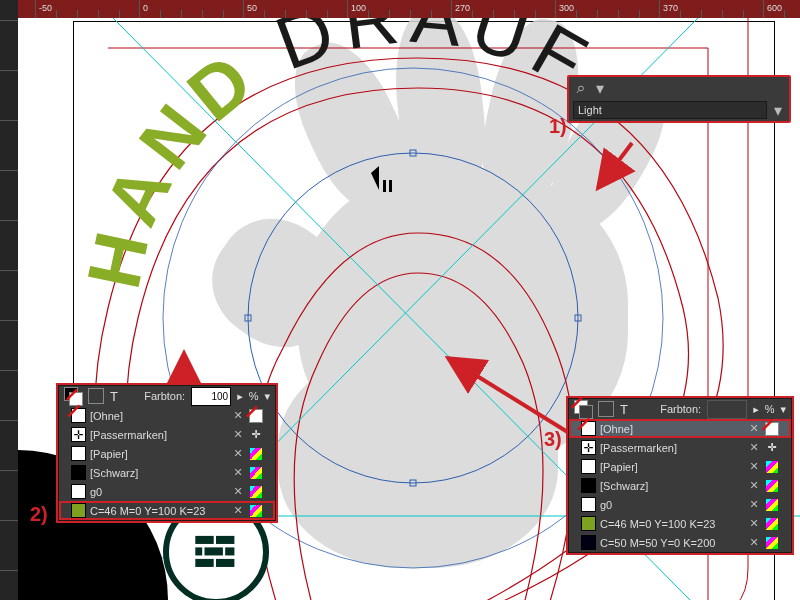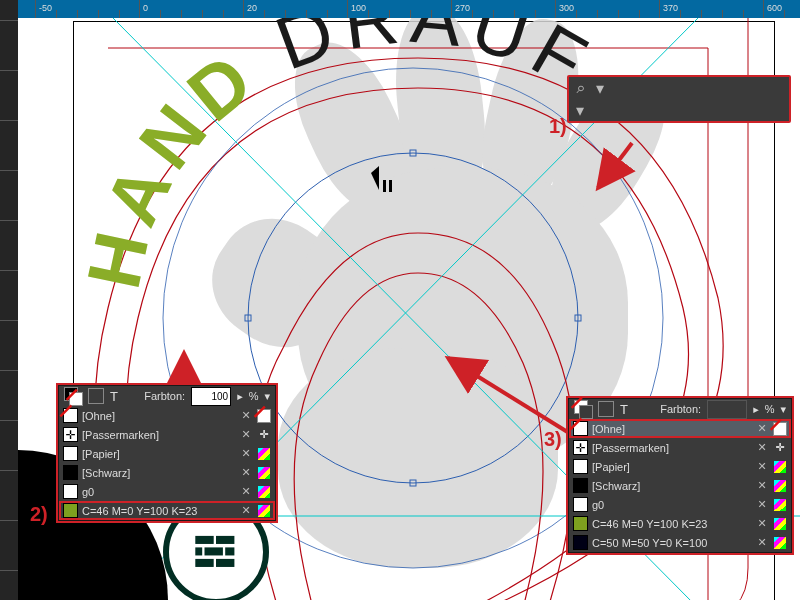--- a/index.html
+++ b/index.html
@@ -1,28 +1,28 @@
 <!DOCTYPE html>
 <html><head>
 <meta charset="utf-8">
 <style>
   html,body{margin:0;padding:0;width:800px;height:600px;overflow:hidden;font-family:Arial,Helvetica,sans-serif;background:#fff;}
-  .ruler-h{position:absolute;top:0;left:0;width:800px;height:18px;background:#0369a1;color:#ddd;font-size:9px;}
+  .ruler-h{position:absolute;top:0;left:0;width:800px;height:18px;background:#7f1d1d;color:#ddd;font-size:9px;}
   .ruler-h .tick{position:absolute;top:0;height:18px;border-left:1px solid #555;}
   .ruler-h .tick span{position:absolute;top:3px;left:3px;}
   .ruler-v{position:absolute;top:0;left:0;width:18px;height:600px;background:#252525;}
   .ruler-v .tick{position:absolute;left:0;width:18px;border-top:1px solid #555;}
   .canvas{position:absolute;top:18px;left:18px;right:0;bottom:0;background:#fff;overflow:hidden;}
   .pageframe{position:absolute;top:3px;left:55px;width:700px;height:600px;border:1px solid #000;}
   
   .splash{position:absolute;top:-20px;left:130px;width:560px;height:560px;pointer-events:none;opacity:.85}
   .splash div{position:absolute;background:#d6d6d6;border-radius:45%;}
   
   .panel{position:absolute;background:#3a3a3a;color:#ddd;font-size:11px;border:1px solid #1a1a1a;box-shadow:0 0 0 2px #ce2127;}
-  .panel-row{display:flex;align-items:center;height:19px;padding:0 4px;gap:4px;}
+  .panel-row{display:flex;align-items:center;height:19px;padding:0 12px;gap:4px;}
   .panel-row .sw{width:13px;height:13px;border:1px solid #000;flex:0 0 auto;}
   .panel-row .nm{flex:1 1 auto;white-space:nowrap;overflow:hidden;}
   .panel-row .ic{width:14px;height:14px;flex:0 0 auto;display:flex;align-items:center;justify-content:center;color:#bbb;font-size:11px;}
   .panel-head{display:flex;align-items:center;height:20px;padding:0 5px;gap:6px;background:#3a3a3a;}
   .sel{background:#565d66;}
   .hl-row{box-shadow:0 0 0 2px #ce2127 inset;}
   .none-sw{background:#fff;position:relative;}
   .none-sw::after{content:"";position:absolute;left:0;top:0;right:0;bottom:0;border-top:2px solid #d11;transform:rotate(-45deg) scale(1.2);transform-origin:center;}
   .reg-sw{background:#fff;display:flex;align-items:center;justify-content:center;color:#000;font-size:12px;}
   .fontbox{position:absolute;top:75px;left:567px;width:220px;background:#3a3a3a;border:2px solid #ce2127;border-radius:2px;}
@@ -51,21 +51,21 @@
     <div class="tick" style="left: 98px; height: 8px; top: 10px;"></div>
     <div class="tick" style="left: 119px; height: 8px; top: 10px;"></div>
     <div class="tick" style="left: 139px;">
       <span>0</span>
     </div>
     <div class="tick" style="left: 160px; height: 8px; top: 10px;"></div>
     <div class="tick" style="left: 181px; height: 8px; top: 10px;"></div>
     <div class="tick" style="left: 202px; height: 8px; top: 10px;"></div>
     <div class="tick" style="left: 223px; height: 8px; top: 10px;"></div>
     <div class="tick" style="left: 243px;">
-      <span>20</span>
+      <span>50</span>
     </div>
     <div class="tick" style="left: 264px; height: 8px; top: 10px;"></div>
     <div class="tick" style="left: 285px; height: 8px; top: 10px;"></div>
     <div class="tick" style="left: 306px; height: 8px; top: 10px;"></div>
     <div class="tick" style="left: 327px; height: 8px; top: 10px;"></div>
     <div class="tick" style="left: 347px;">
       <span>100</span>
     </div>
     <div class="tick" style="left: 368px; height: 8px; top: 10px;"></div>
     <div class="tick" style="left: 389px; height: 8px; top: 10px;"></div>
@@ -189,20 +189,21 @@
       </svg>
   </div>
 </div>
 
 <div class="fontbox">
   <div class="row">
     <span class="mag">⌕</span>
     <span class="tri">▾</span>
   </div>
   <div class="row">
+    <input value="Light" style="">
     <span class="tri">▾</span>
   </div>
 </div>
 
 <div class="panel" id="panelL" style="top:385px;left:58px;width:216px;">
   <div class="panel-head">
     <span style="position:relative;width:18px;height:18px;">
       <span style="position:absolute;top:0;left:0;width:12px;height:12px;background:#000;border:1px solid #888;"></span>
       <span class="none-sw" style="position:absolute;top:5px;left:5px;width:12px;height:12px;border:1px solid #888;"></span>
     </span>
@@ -319,21 +320,21 @@
     <div class="panel-row">
       <span class="sw" style="background: rgb(126, 161, 31);"></span>
       <span class="nm">C=46 M=0 Y=100 K=23</span>
       <span class="ic">✕</span>
       <span class="ic">
         <span style="width:12px;height:12px;display:inline-block;background:linear-gradient(135deg,#0ff 0 25%,#f0f 25% 50%,#ff0 50% 75%,#0f0 75%)"></span>
       </span>
     </div>
     <div class="panel-row">
       <span class="sw" style="background: rgb(0, 0, 21);"></span>
-      <span class="nm">C=50 M=50 Y=0 K=100</span>
+      <span class="nm">C=50 M=50 Y=0 K=200</span>
       <span class="ic">✕</span>
       <span class="ic">
         <span style="width:12px;height:12px;display:inline-block;background:linear-gradient(135deg,#0ff 0 25%,#f0f 25% 50%,#ff0 50% 75%,#0f0 75%)"></span>
       </span>
     </div>
   </div>
 
 <div class="ann" style="top:115px;left:549px;">1)</div>
 <div class="ann" style="top:503px;left:30px;">2)</div>
 <div class="ann" style="top:428px;left:544px;">3)</div>

